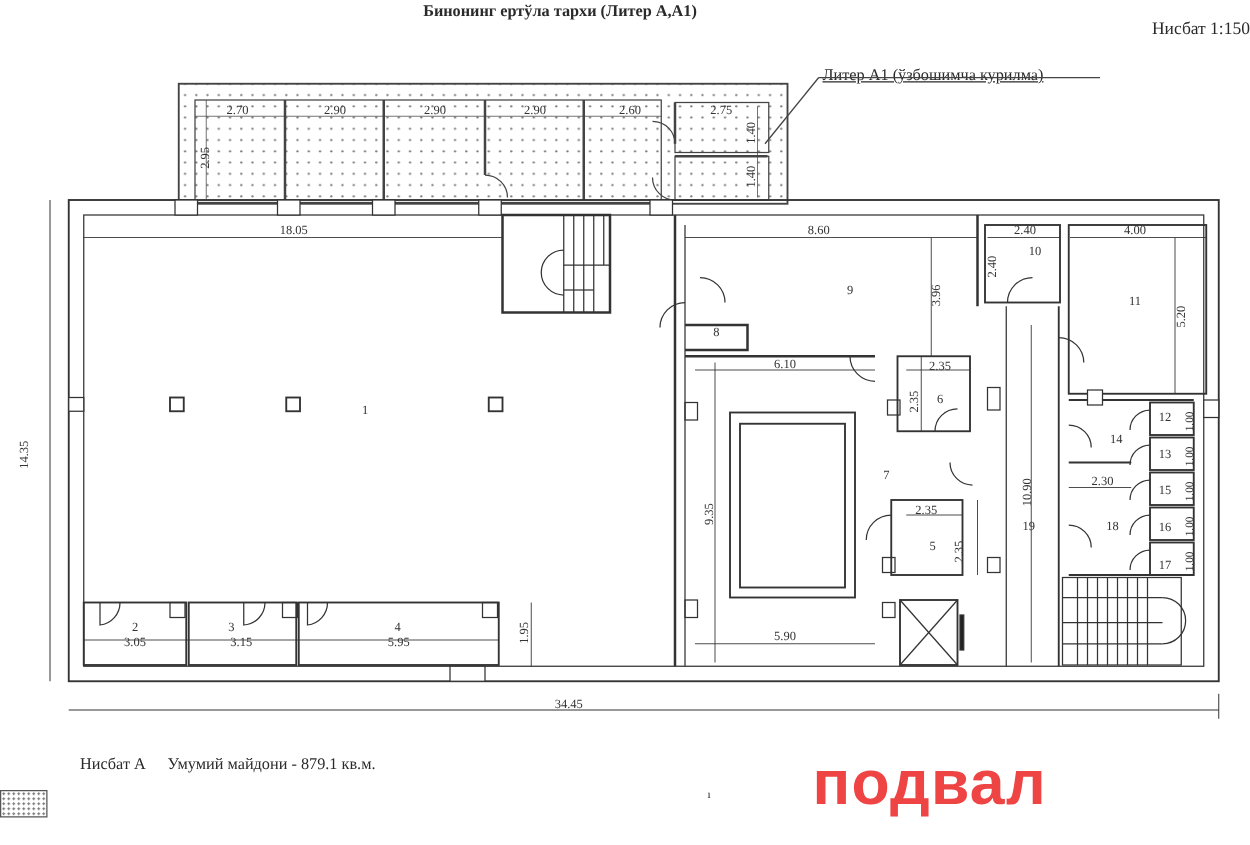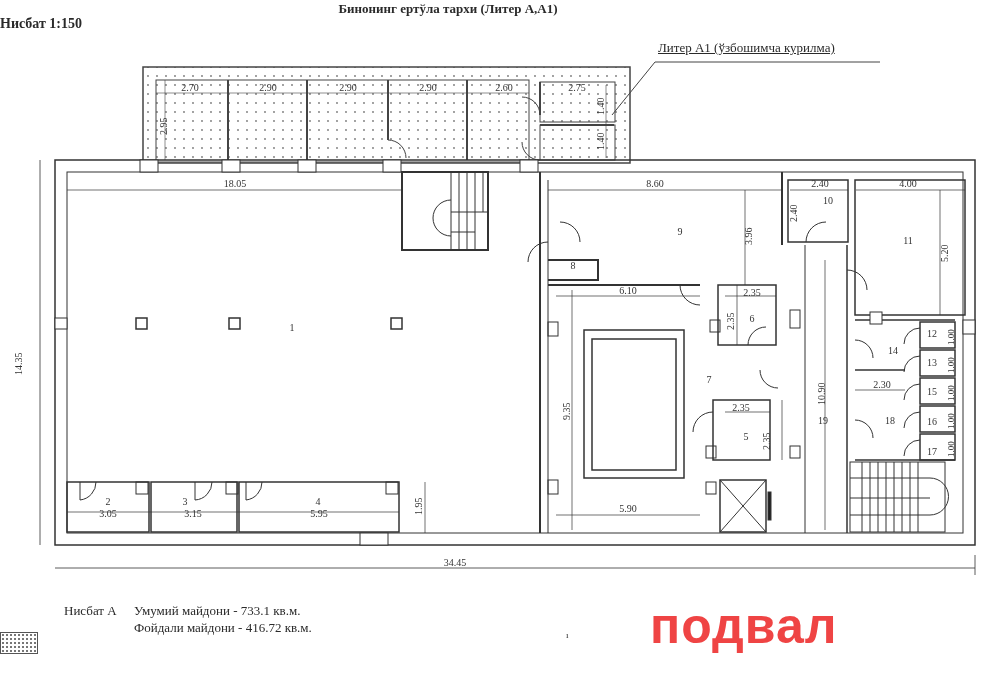--- a/index.html
+++ b/index.html
@@ -1,20 +1,20 @@
 <!DOCTYPE html>
 <html><head>
 <meta charset="utf-8">
 <style>
   html, body { margin:0; padding:0; background:#ffffff; }
   body { width:1000px; height:676px; position:relative; overflow:hidden; font-family:"Liberation Serif", serif; color:#2a2a2a; }
   .plan { position:absolute; left:0; top:0; width:1000px; height:676px; }
   .title1 { position:absolute; left:0; width:896px; top:1px; text-align:center; font-size:13px; font-weight:bold; }
-  .title2 { position:absolute; left:0; width:1000px; top:16px; text-align:left; font-size:14px; font-weight:bold; }
-  .a1-note { position:absolute; left:658px; top:40px; font-size:13px; }
+  .title2 { position:absolute; left:0; width:1000px; top:16px; text-align:right; font-size:14px; font-weight:normal; }
+  .a1-note { position:absolute; left:658px; top:52px; font-size:13px; }
   .legend { position:absolute; left:64px; top:602px; font-size:13px; line-height:17px; }
   .legend .row { white-space:nowrap; }
   .legend .lbl { display:inline-block; width:70px; }
   .legend-swatch { position:absolute; left:0; top:632px; width:36px; height:20px; border:1px solid #555;
      background-image: radial-gradient(#777 0.8px, transparent 1px); background-size:4px 4px; }
   .stamp { position:absolute; left:650px; top:597px; font-family:"Liberation Sans", sans-serif; font-weight:bold; font-size:50px; color:#ef4444; letter-spacing:1px; }
   .tick { position:absolute; left:566px; top:630px; font-size:9px; }
   svg text { font-family:"Liberation Serif", serif; fill:#333; }
 </style>
 </head>
@@ -244,21 +244,18 @@
   <text x="932" y="395" font-size="10" text-anchor="middle">15</text>
   <text x="932" y="425" font-size="10" text-anchor="middle">16</text>
   <text x="932" y="455" font-size="10" text-anchor="middle">17</text>
   <text x="890" y="424" font-size="10" text-anchor="middle">18</text>
   <text x="823" y="424" font-size="10" text-anchor="middle">19</text>
 </svg>
 
 <div class="legend-swatch"></div>
 <div class="legend">
   <div class="row">
-    <span class="lbl">Нисбат А</span><span>Умумий майдони - 733.1 кв.м.</span>
-  </div>
-  <div class="row">
-    <span class="lbl"></span><span>Фойдали майдони - 416.72 кв.м.</span>
+    <span class="lbl">Нисбат А</span><span>Умумий майдони - 879.1 кв.м.</span>
   </div>
 </div>
 
 <div class="tick">ı</div>
 <div class="stamp">подвал</div>
 
 </body></html>

